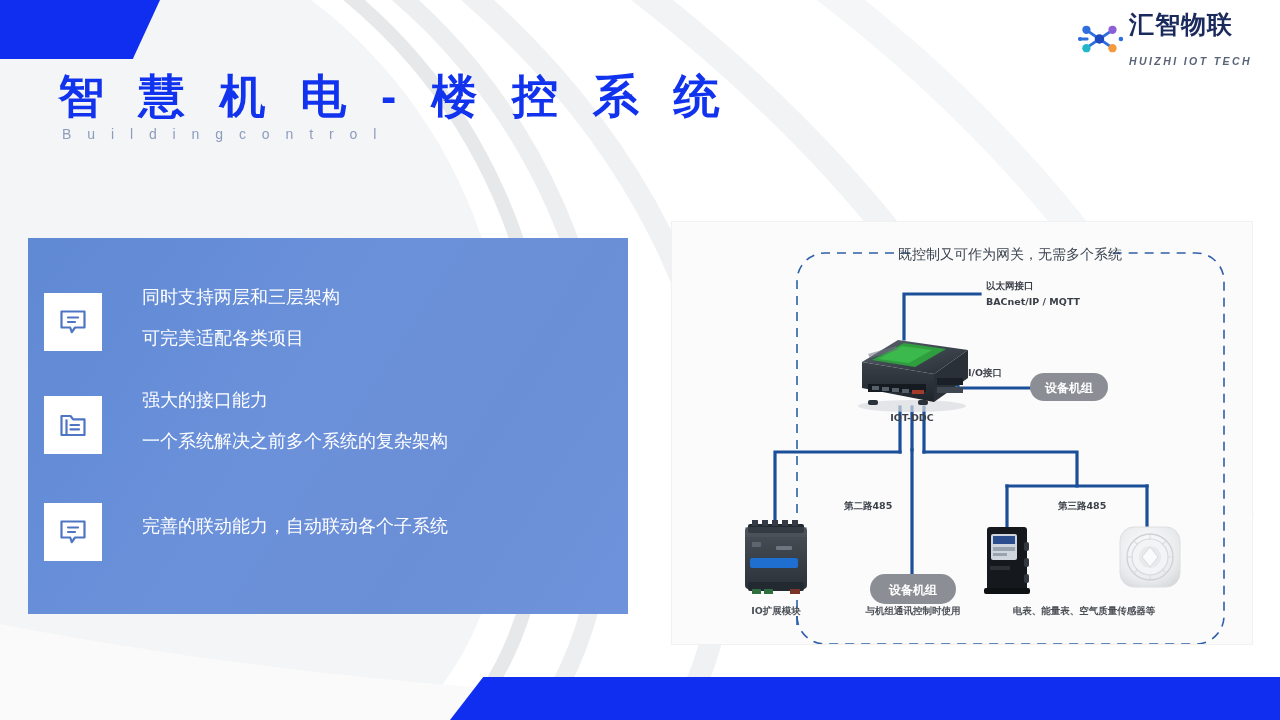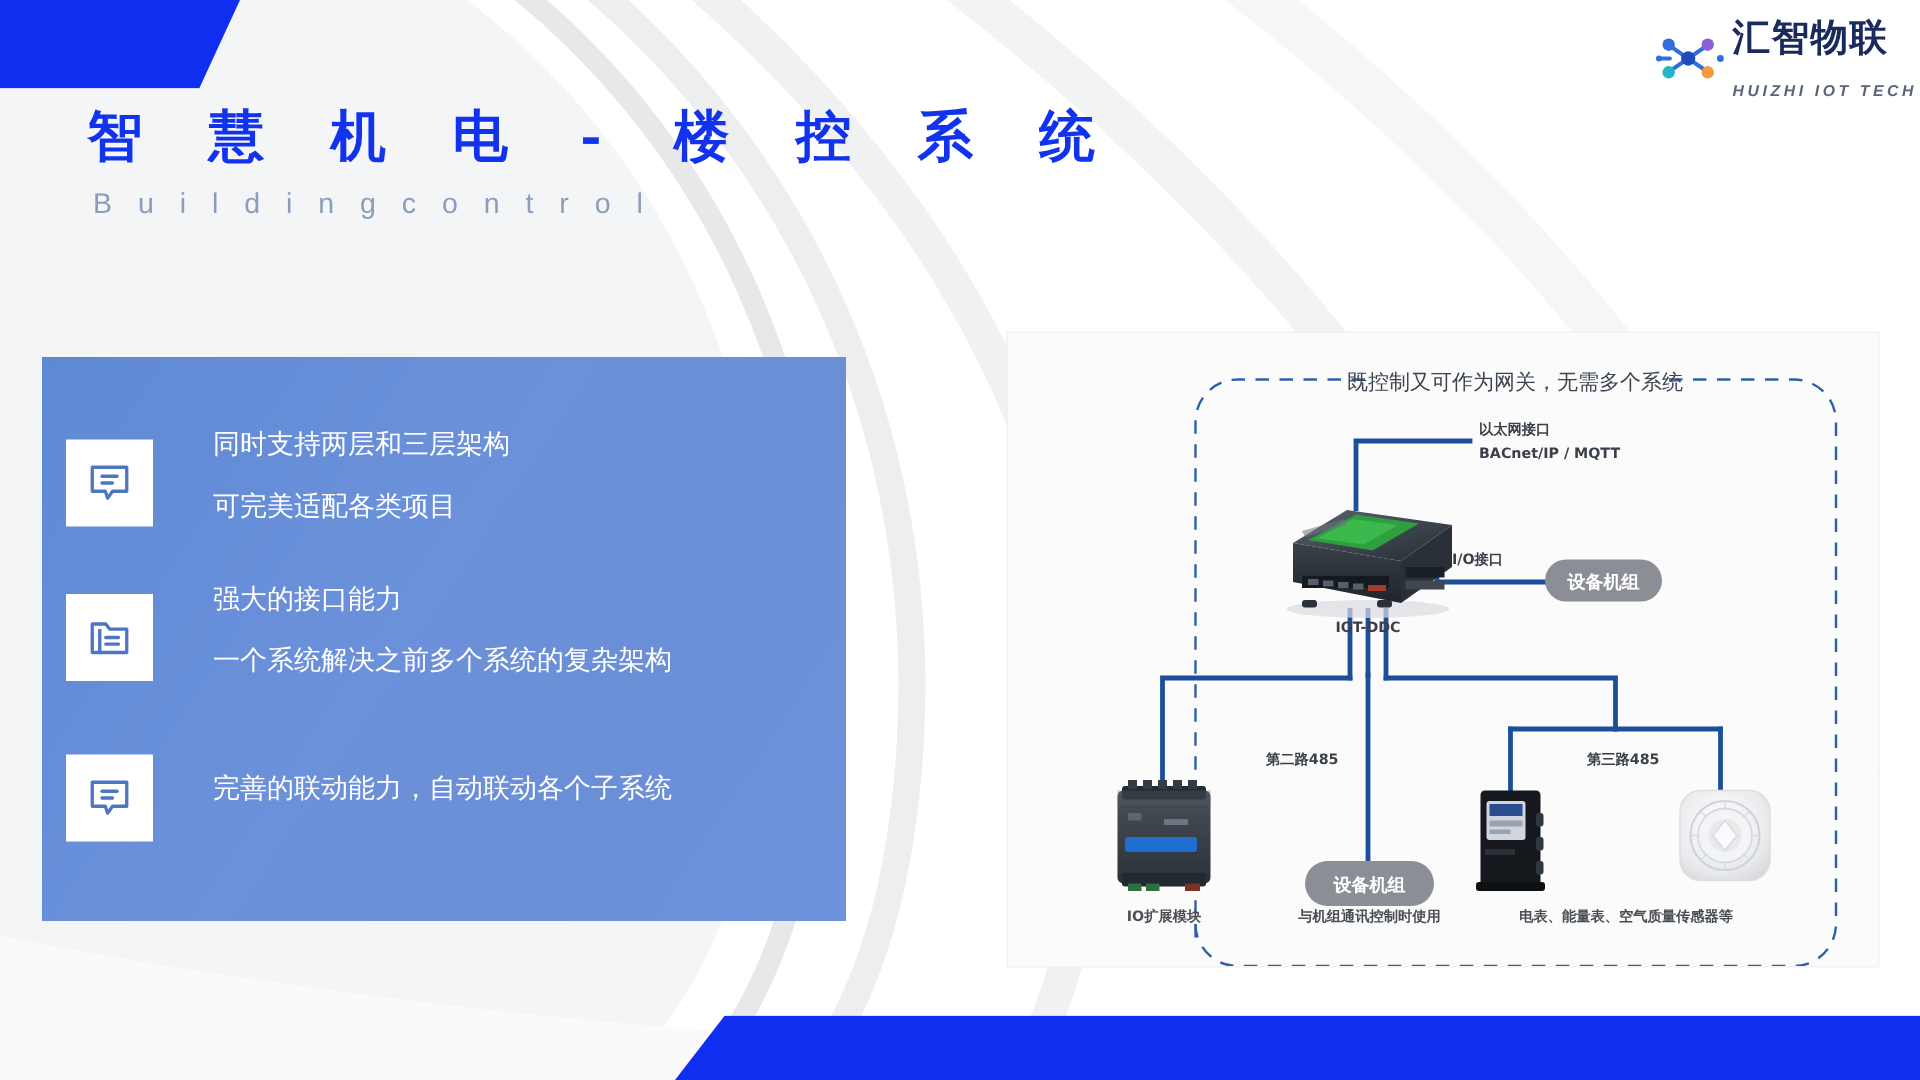--- a/index.html
+++ b/index.html
@@ -20,47 +20,47 @@
     clip-path: polygon(0 0, 100% 0, 83% 100%, 0 100%);
   }
   
   #corner-bottom-right {
     position:absolute; left:450px; bottom:0; width:830px; height:43px; z-index:3;
     background:#0f2ef0;
     clip-path: polygon(4% 0, 100% 0, 100% 100%, 0 100%);
   }
 
   
-  #logo { position:absolute; right:2px; top:12px; z-index:5; display:flex; align-items:center; }
+  #logo { position:absolute; right:28px; top:12px; z-index:5; display:flex; align-items:center; }
   #logo-mark { width:46px; height:36px; margin-right:5px; }
   #logo-words { display:flex; flex-direction:column; align-items:flex-start; line-height:1; }
   #logo-cn {
     font-size:25px; font-weight:bold; color:#1b2a5c; letter-spacing:1px;
     font-family:"DejaVu Sans","Liberation Sans",sans-serif;
   }
   #logo-en {
     font-size:10.5px; font-weight:bold; color:#5a6478; letter-spacing:2.4px;
     margin-top:19px; font-style:italic;
   }
 
   
   #title {
     position:absolute; left:58px; top:66px; z-index:5;
-    font-family:Liberation Mono, monospace;
-    font-size:37px; font-weight:bold; color:#1133ee; letter-spacing:11px;
+    font-family:Liberation Sans, sans-serif;
+    font-size:46px; font-weight:bold; color:#1133ee; letter-spacing:11px;
     white-space:nowrap;
   }
   #subtitle {
     position:absolute; left:62px; top:126px; z-index:5;
-    font-size:19px; color:#8c9cbd; letter-spacing:6px; white-space:nowrap;
+    font-size:14px; color:#8c9cbd; letter-spacing:6px; white-space:nowrap;
   }
 
   
   #feature-panel {
-    position:absolute; left:28px; top:238px; width:536px; height:376px; z-index:4;
+    position:absolute; left:28px; top:238px; width:600px; height:376px; z-index:4;
     background:linear-gradient(123deg,#6089d4 0%,#6b91da 45%,#6b8fd6 70%,#6e93dc 100%);
   }
   .feature-row { position:absolute; display:flex; align-items:flex-start; }
   .feature-icon {
     width:58px; height:58px; background:#ffffff; flex:0 0 58px;
     display:flex; align-items:center; justify-content:center;
   }
   .feature-texts { margin-left:40px; display:flex; flex-direction:column; justify-content:center; }
   .feature-line {
     color:#ffffff; font-size:18px; line-height:1.05;

